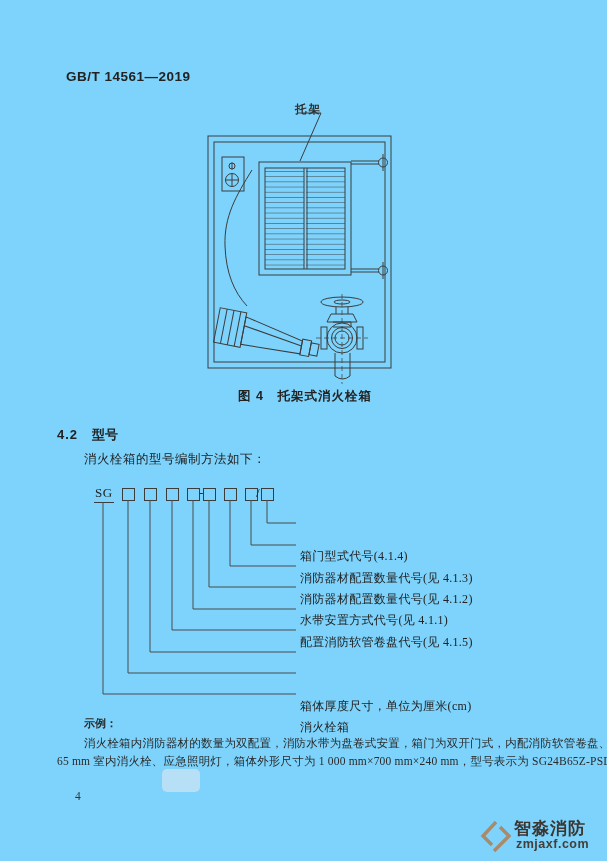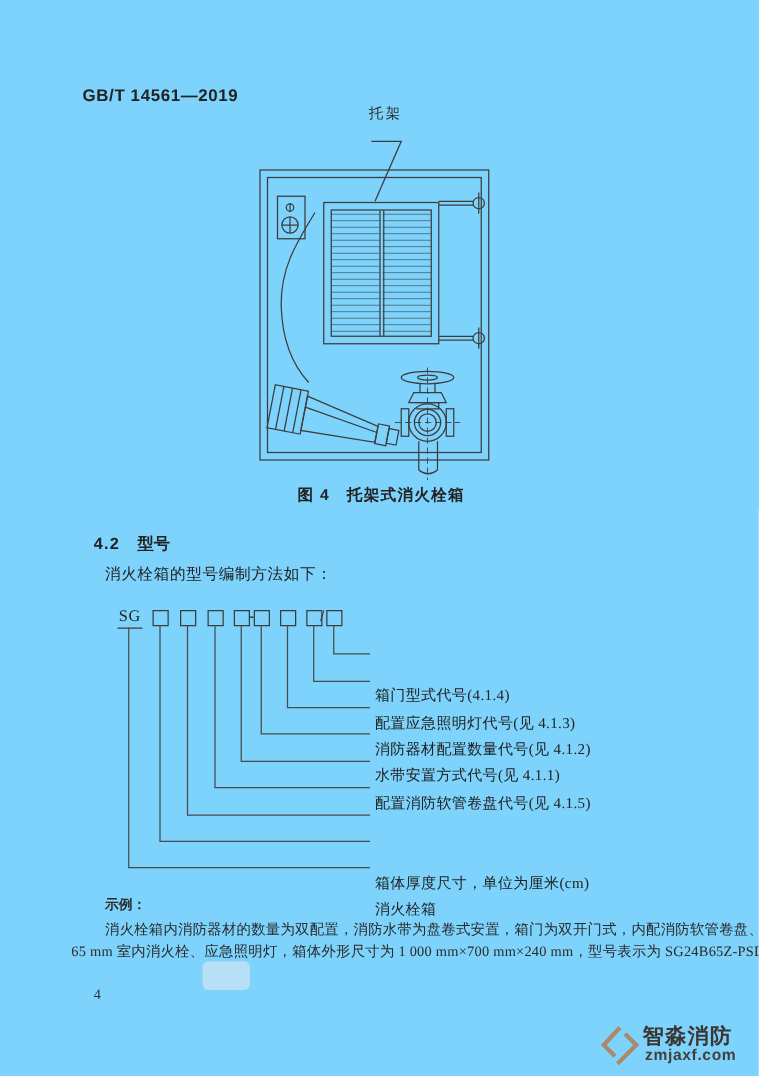--- a/index.html
+++ b/index.html
@@ -8,34 +8,34 @@
     background:#7dd3fc;overflow:hidden;
     font-family:"Liberation Serif","DejaVu Serif",serif;
     color:#1d1d1d;
   }
   .hdr{
     position:absolute;left:66px;top:69px;
     font-family:"Liberation Sans","DejaVu Sans",sans-serif;
     font-weight:bold;font-size:13.5px;letter-spacing:.5px;color:#222;
   }
   .fig-callout{
-    position:absolute;left:295px;top:83px;font-size:11.5px;letter-spacing:2px;color:#2e2e2e;
+    position:absolute;left:295px;top:102px;font-size:11.5px;letter-spacing:2px;color:#2e2e2e;font-weight:bold;
   }
   .fig-svg{position:absolute;left:195px;top:92px;}
   .fig-caption{
     position:absolute;left:195px;top:388px;width:220px;text-align:center;
     font-family:"Liberation Sans","DejaVu Sans",sans-serif;
     font-weight:bold;font-size:12.5px;color:#222;letter-spacing:1px;
   }
   .sec-head{
     position:absolute;left:57px;top:426px;
     font-family:"Liberation Sans","DejaVu Sans",sans-serif;
     font-weight:bold;font-size:13px;color:#222;
   }
-  .sec-head .num{margin-right:14px;letter-spacing:1px;margin-left:18px;}
+  .sec-head .num{margin-right:14px;letter-spacing:1px;}
   .sec-intro{position:absolute;left:84px;top:451px;font-size:12.5px;color:#222;letter-spacing:.5px;}
   .model-prefix{
     position:absolute;left:94px;top:485px;font-size:13px;color:#222;letter-spacing:.5px;
     border-bottom:1px solid #3c3c3c;padding:0 1px 1px 1px;
   }
   .code-box{
     position:absolute;top:488px;width:11px;height:11px;
     border:1.2px solid #3c3c3c;background:transparent;
   }
   .code-sep{position:absolute;top:485px;font-size:13px;color:#222;}
@@ -175,21 +175,21 @@
     <path d="M230,500 V566 H296"></path>
     <path d="M209,500 V587 H296"></path>
     <path d="M193,500 V609 H296"></path>
     <path d="M172,500 V630 H296"></path>
     <path d="M150,500 V652 H296"></path>
     <path d="M128,500 V673 H296"></path>
     <path d="M103,502 V694 H296"></path>
   </svg>
 
   <div class="model-label" style="top:516px;">箱门型式代号(4.1.4)</div>
-  <div class="model-label" style="top:538px;">配置应急照明灯代号(见 4.1.3)</div>
+  <div class="model-label" style="top:538px;">消防器材配置数量代号(见 4.1.3)</div>
   <div class="model-label" style="top:559px;">消防器材配置数量代号(见 4.1.2)</div>
   <div class="model-label" style="top:580px;">水带安置方式代号(见 4.1.1)</div>
   <div class="model-label" style="top:602px;">配置消防软管卷盘代号(见 4.1.5)</div>
   <div class="model-label" style="top:666px;">箱体厚度尺寸，单位为厘米(cm)</div>
   <div class="model-label" style="top:687px;">消火栓箱</div>
 
   <div class="example-head">示例：</div>
   <div class="example-line l1">消火栓箱内消防器材的数量为双配置，消防水带为盘卷式安置，箱门为双开门式，内配消防软管卷盘、公称通径为</div>
   <div class="example-line l2">65 mm 室内消火栓、应急照明灯，箱体外形尺寸为 1 000 mm×700 mm×240 mm，型号表示为 SG24B65Z-PSD/2。</div>
 

